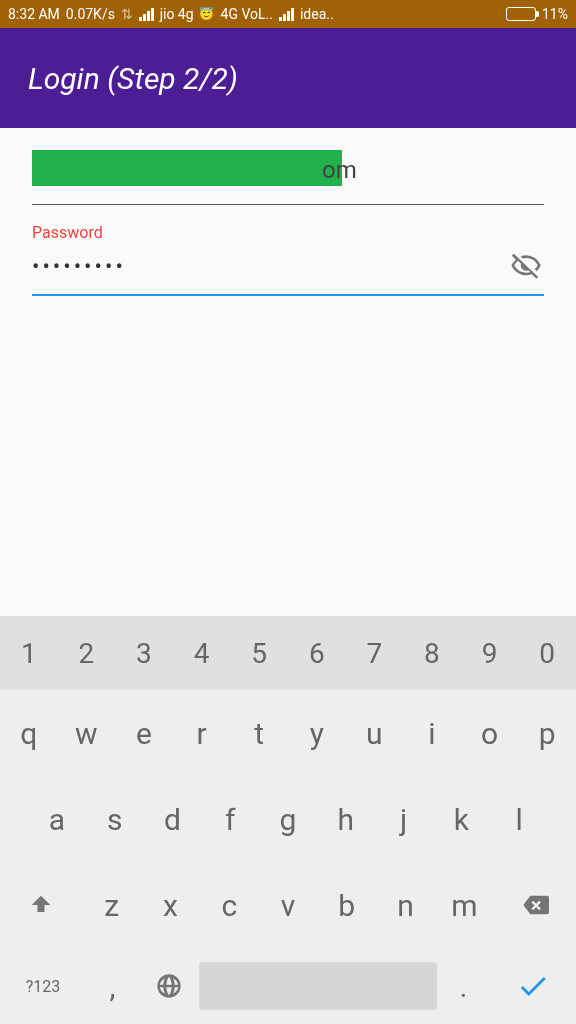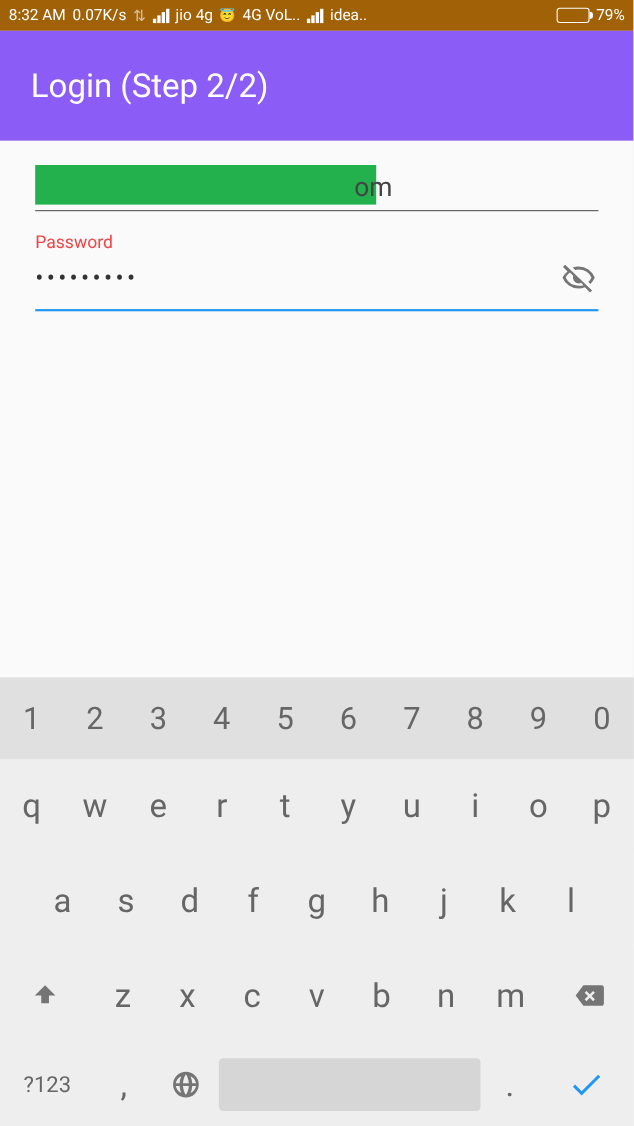--- a/index.html
+++ b/index.html
@@ -12,31 +12,31 @@
 .status-left, .status-right { display: flex; align-items: center; gap: 6px; }
 .sig { display: inline-flex; gap: 1px; align-items: flex-end; }
 .sig i { width: 3px; background: #fff; }
 .sig i:nth-child(1){height:4px}.sig i:nth-child(2){height:7px}.sig i:nth-child(3){height:10px}.sig i:nth-child(4){height:13px}
 .battery { width: 30px; height: 14px; border:1.5px solid #fff; border-radius:3px; position:relative; display:inline-block;}
 .battery::after { content:''; position:absolute; right:-4px; top:3px; width:3px; height:6px; background:#fff; border-radius:0 2px 2px 0;}
 .battery .fill { height:100%; width:79%; background:#fff; border-radius:1px;}
 .emoji { font-size: 12px; }
 
 .title-bar {
-  height: 100px; background: #8b5cf6; color:#fff; display:flex; align-items:center;
-  padding: 0 28px; font-size: 30px; font-weight: 400;
+  height: 100px; background: #4c1d95; color:#fff; display:flex; align-items:center;
+  padding: 0 28px; font-size: 30px; font-weight: 400; font-style: italic;
 }
 
 .content { padding: 28px 32px 0 32px; background:#fafafa; height: calc(100% - 28px - 100px - 408px); }
 
 .field { margin-bottom: 18px; }
 .field-label { font-size: 16px; color: #8a8a8a; margin-bottom: 6px; display:block; }
 .field-label.focused { color: #ef4444; }
 
-.email-wrap { position: relative; border-bottom: 1.5px solid #555; padding-bottom: 7px; }
+.email-wrap { position: relative; border-bottom: 1.5px solid #555; padding-bottom: 20px; }
 .redact { position:absolute; left:0; top:-6px; width: 310px; height: 36px; background: #22b14c; }
 .email-tail { position: relative; z-index: 2; left: 290px; font-size: 24px; color: #444; }
 
 .password-row { display:flex; align-items:center; border-bottom: 2px solid #2196f3; padding-bottom: 10px; }
 .password-input {
   flex:1; border:none; outline:none; background:transparent; font-size: 22px; letter-spacing: 3px;
   color:#333; caret-color:#2196f3;
 }
 .eye-btn { background:none; border:none; width:36px; height:36px; display:flex; align-items:center; justify-content:center; cursor:pointer;}
 .eye-btn svg { width: 32px; height: 32px; fill:#757575; }
@@ -55,21 +55,21 @@
 .kb-bottom-row { height: 76px; }
 .key {
   flex:1; display:flex; align-items:center; justify-content:center; font-size: 30px; color:#666;
   background:#eeeeee; border:none; cursor:pointer;
 }
 .kb-num-row .key { font-size: 28px; color:#666; }
 .kb-row2 { padding: 0 28px; }
 .kb-row3 .shift, .kb-row3 .bksp { flex:1.4; }
 .kb-row3 .mid { flex:1; }
 .key svg { width:28px; height:28px; fill:#757575; }
-.kb-bottom-row .key.sym { flex:1.3; font-size:20px; }
+.kb-bottom-row .key.sym { flex:1.3; font-size:16px; }
 .kb-bottom-row .key.comma { flex:0.8; }
 .kb-bottom-row .key.globe { flex:0.9; }
 .kb-bottom-row .key.space { flex:3.6; }
 .kb-bottom-row .key.period { flex:0.8; }
 .kb-bottom-row .key.enter { flex:1.3; }
 .spacebar-visual { width:100%; height:48px; background:#d6d6d6; border-radius:4px; }
 .key.enter svg { fill:#2196f3; width:34px; height:34px; }
 </style>
 </head>
 <body>
@@ -91,21 +91,21 @@
     <span class="sig">
         <i></i>
         <i></i>
         <i></i>
         <i></i>
       </span>
     <span>idea..</span>
   </div>
   <div class="status-right">
     <span class="battery"><span class="fill"></span></span>
-    <span>79%</span>
+    <span>11%</span>
   </div>
 </div>
 
 <div class="title-bar">
   <span>Login (Step 2/2)</span>
 </div>
 
 <div class="content">
 
   <div class="field">

